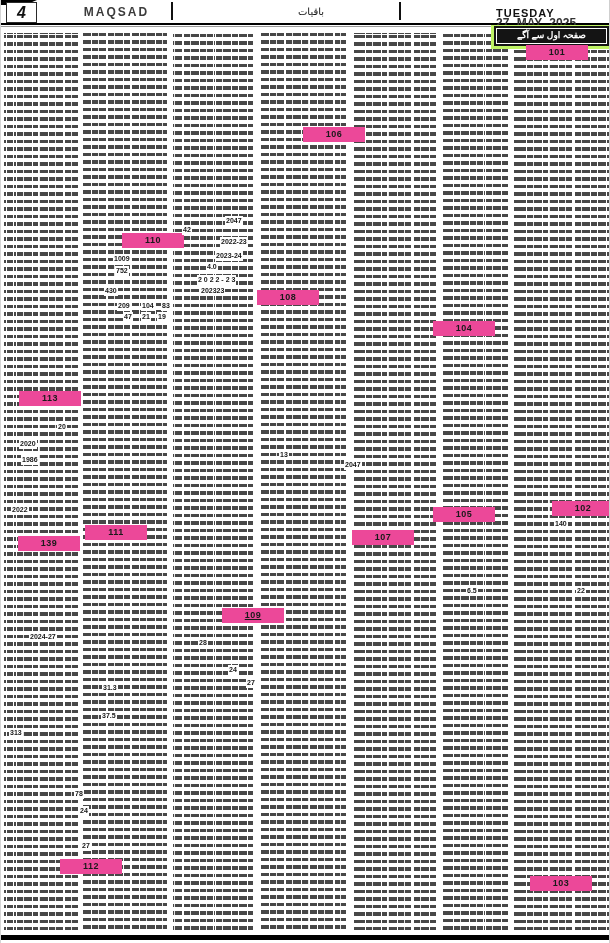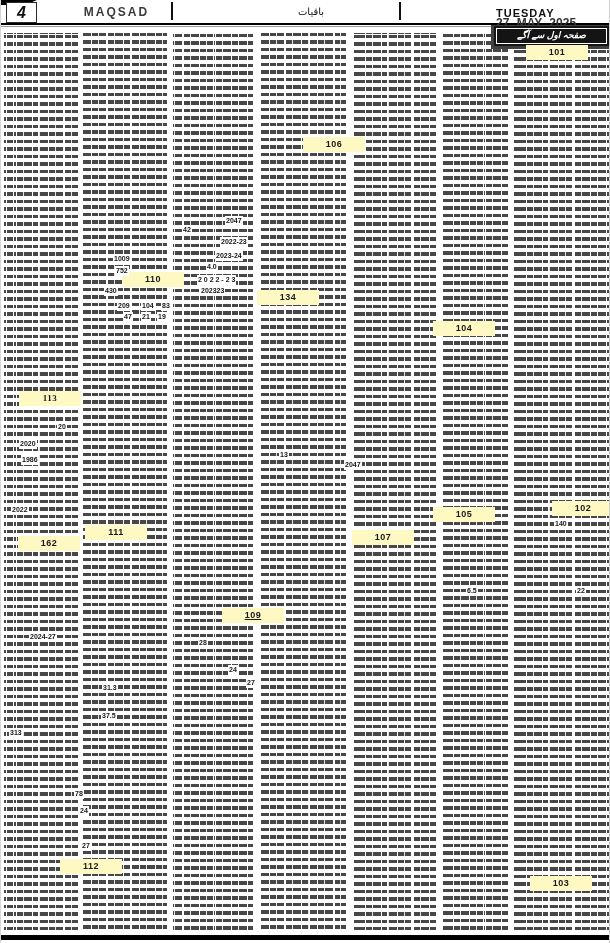--- a/index.html
+++ b/index.html
@@ -39,26 +39,26 @@
   .text-col:nth-child(odd){background-position:4px 0,11px 0,0 2px;}
   .text-col:nth-child(3n){background-position:2px 0,17px 0,0 1px;}
   .colA{left:3px;width:74px;}
   .colB{left:82px;width:84px;}
   .colC{left:172px;width:80px;}
   .colD{left:260px;width:85px;}
   .colE{left:352px;width:83px;}
   .colF{left:442px;width:66px;}
   .colG{left:513px;width:95px;}
   
-  .cont-wrap{position:absolute;left:490px;top:0;width:118px;height:24px;background:#404040;padding:0;font-style:italic;}
+  .cont-wrap{position:absolute;left:490px;top:0;width:118px;height:24px;background:#bef264;padding:0;}
   .cont-box{position:absolute;left:3px;top:1px;right:0;height:20px;background:#141414;padding:2px;box-sizing:border-box;}
   .cont-box .inner{width:100%;height:100%;border:1px solid #fff;box-sizing:border-box;
     color:#fff;font-size:9px;font-weight:bold;text-align:center;line-height:12px;direction:rtl;}
   
-  .sec{position:absolute;height:15px;line-height:15px;background:#fef9c3;text-align:center;
+  .sec{position:absolute;height:15px;line-height:15px;background:#ec4899;text-align:center;
     font-size:9px;font-weight:bold;color:#1a1a1a;letter-spacing:.5px;}
   .tok{position:absolute;height:10px;line-height:10px;background:#fff;padding:0 1px;
     font-size:7px;font-weight:bold;color:#151515;white-space:nowrap;}
   .bottom-rule{position:absolute;left:0;bottom:3px;width:100%;height:5px;background:#000;}
 </style>
 </head>
 <body>
 
 <div class="page">
 
@@ -92,29 +92,29 @@
         <div class="inner">صفحہ اول سے آگے</div>
       </div>
     </div>
 
     <div class="bottom-rule"></div>
   <div class="sec" style="left: 525px; top: 20px; width: 62px;">101</div>
       <div class="sec" style="left: 551px; top: 460px; width: 62px; margin-top: 16px;">102</div>
       <div class="sec" style="left: 529px; top: 851px; width: 62px;">103</div>
       <div class="sec" style="left: 432px; top: 296px; width: 62px;">104</div>
       <div class="sec" style="left: 432px; top: 482px; width: 62px;">105</div>
-      <div class="sec" style="left: 302px; top: 112px; width: 62px; text-align: center;">106</div>
+      <div class="sec" style="left: 302px; top: 102px; width: 62px; text-align: center;">106</div>
       <div class="sec" style="left: 351px; top: 505px; width: 62px;">107</div>
-      <div class="sec" style="left: 256px; top: 265px; width: 62px;">134</div>
+      <div class="sec" style="left: 256px; top: 265px; width: 62px;">108</div>
       <div class="sec" style="left: 221px; top: 583px; width: 62px; text-decoration: underline;">109</div>
-      <div class="sec" style="left: 121px; top: 208px; width: 62px; margin-top: 39px;">110</div>
+      <div class="sec" style="left: 121px; top: 208px; width: 62px;">110</div>
       <div class="sec" style="left: 84px; top: 500px; width: 62px;">111</div>
       <div class="sec" style="left: 59px; top: 834px; width: 62px;">112</div>
-      <div class="sec" style="left: 18px; top: 366px; width: 62px; font-family: Liberation Serif, serif;">113</div>
-      <div class="sec" style="left: 17px; top: 511px; width: 62px;">162</div>
+      <div class="sec" style="left: 18px; top: 366px; width: 62px;">113</div>
+      <div class="sec" style="left: 17px; top: 511px; width: 62px;">139</div>
       <span class="tok" style="left: 18px; top: 414px;">2020</span>
       <span class="tok" style="left: 20px; top: 430px;">1986</span>
       <span class="tok" style="left: 10px; top: 480px;">2022</span>
       <span class="tok" style="left: 56px; top: 397px;">20</span>
       <span class="tok" style="left: 28px; top: 607px;">2024-27</span>
       <span class="tok" style="left: 8px; top: 703px;">313</span>
       <span class="tok" style="left: 112px; top: 229px;">1009</span>
       <span class="tok" style="left: 114px; top: 241px;">752</span>
       <span class="tok" style="left: 103px; top: 261px;">430</span>
       <span class="tok" style="left: 116px; top: 276px;">209</span>

